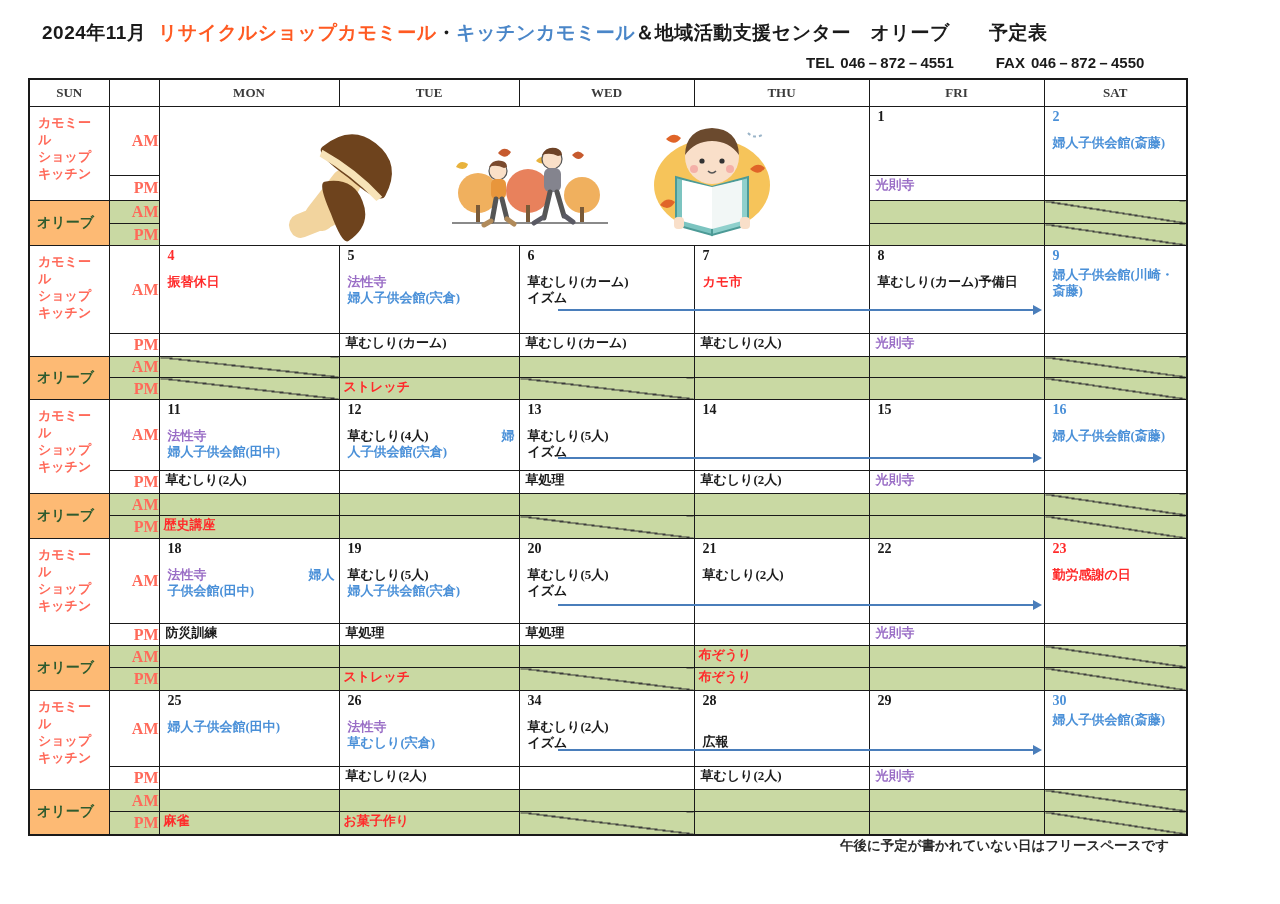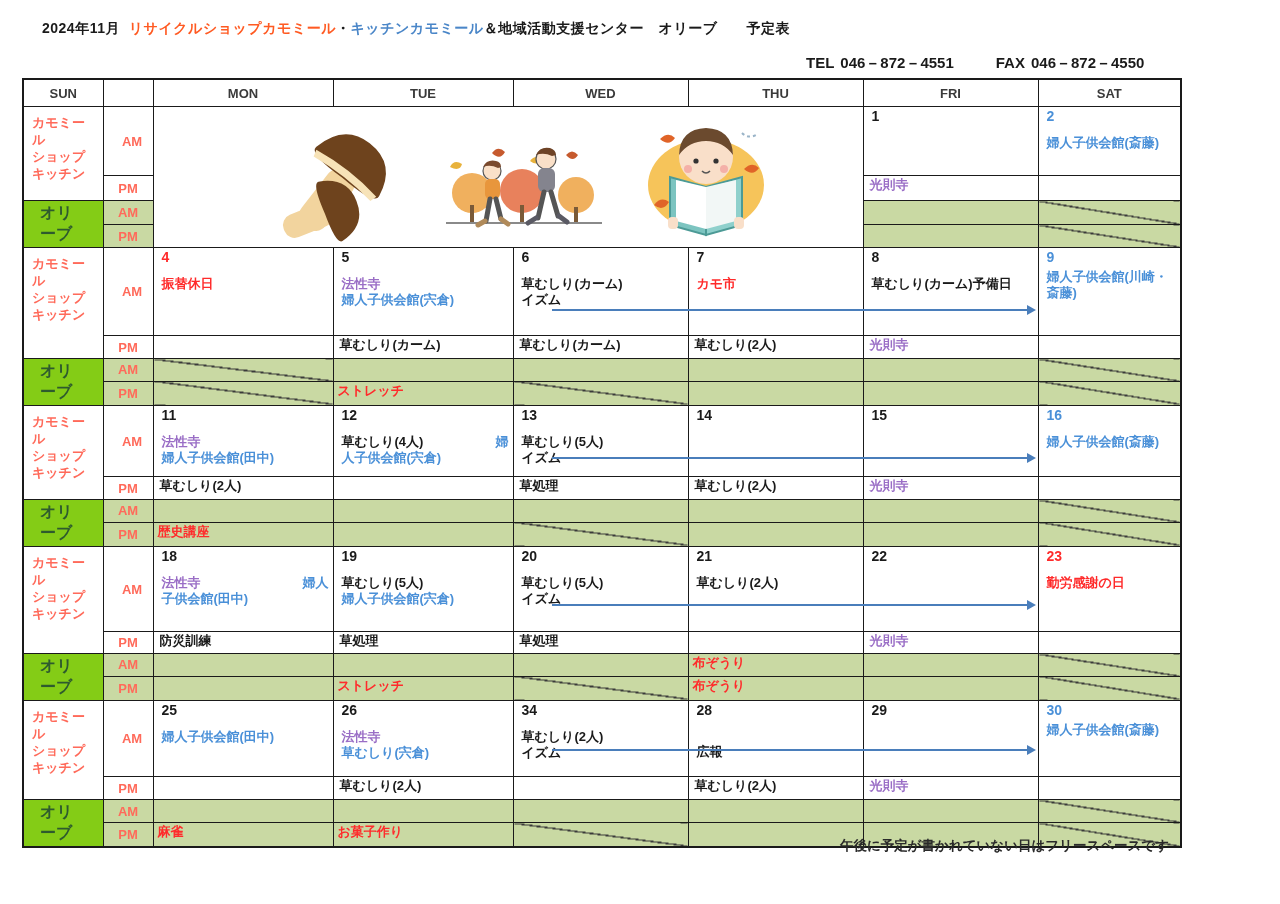--- a/index.html
+++ b/index.html
@@ -1,38 +1,38 @@
 <!DOCTYPE html>
 <html><head>
 <meta charset="utf-8">
 <style>
   html,body{margin:0;padding:0;}
   body{
     width:1280px;height:904px;background:#ffffff;position:relative;
     font-family:"Liberation Sans",sans-serif;color:#1a1a1a;
   }
   
-  .title{position:absolute;left:42px;top:20px;font-size:14px;font-weight:bold;letter-spacing:.5px;white-space:nowrap;}
+  .title{position:absolute;left:42px;top:20px;font-size:19px;font-weight:bold;letter-spacing:.5px;white-space:nowrap;}
   .title .orange{color:#ff5a22;}
   .title .tblue{color:#4a86c8;}
   .contact{position:absolute;left:806px;top:54px;font-size:15px;font-weight:bold;white-space:nowrap;}
   .contact span{margin-right:6px;}
   .contact .gap{margin-left:36px;}
   
-  .wrap{position:absolute;left:22px;top:78px;}
+  .wrap{position:absolute;left:28px;top:78px;font-family:Liberation Serif, serif;}
   table.t{border-collapse:collapse;table-layout:fixed;border:2px solid #1a1a1a;}
   td{border:1px solid #1a1a1a;padding:0;vertical-align:top;overflow:hidden;}
   tr.wk td{border-top:1.5px solid #1a1a1a;padding-left:8px;}
   .hdr td{height:26px;text-align:center;vertical-align:middle;font-size:13px;font-weight:bold;color:#3a3a3a;}
   .red{color:#ff2b2b;}
   .blue{color:#4a90d8;}
   .purple{color:#9a6ec6;}
   .lblc{color:#ff6a5a;font-weight:bold;font-size:13px;padding:8px 5px;white-space:pre-line;line-height:1.3;background:#fff;}
-  .lblo{background:#84cc16;color:#2e5b2e;font-weight:bold;font-size:16px;padding:2px 16px;vertical-align:middle;}
-  .ampm{color:#ff6a5a;font-weight:bold;font-size:13px;text-align:center;vertical-align:middle;background:#fff;}
+  .lblo{background:#fdba74;color:#2e5b2e;font-weight:bold;font-size:14px;padding:2px 7px;vertical-align:middle;}
+  .ampm{color:#ff6a5a;font-weight:bold;font-size:16px;text-align:right;vertical-align:middle;background:#fff;}
   .g{background-color:#c9d9a3;}
   .x{background-image:linear-gradient(to bottom left,
       rgba(0,0,0,0) calc(50% - 1px), #3a3a3a calc(50% - 1px),
       #3a3a3a calc(50% + .4px), rgba(0,0,0,0) calc(50% + .4px));}
   .day{font-size:13px;font-weight:bold;padding:1px 4px 2px 4px;line-height:1.25;background:#fff;}
   .day .num{display:block;font-size:14px;margin-bottom:9px;}
   .day .num.tight{margin-bottom:2px;}
   .pmc{font-size:13px;font-weight:bold;padding:2px 6px;line-height:1.1;background:#fff;}
   .oc{font-size:13px;font-weight:bold;padding:2px 4px;line-height:1.1;}
   .fl{display:flex;justify-content:space-between;}

